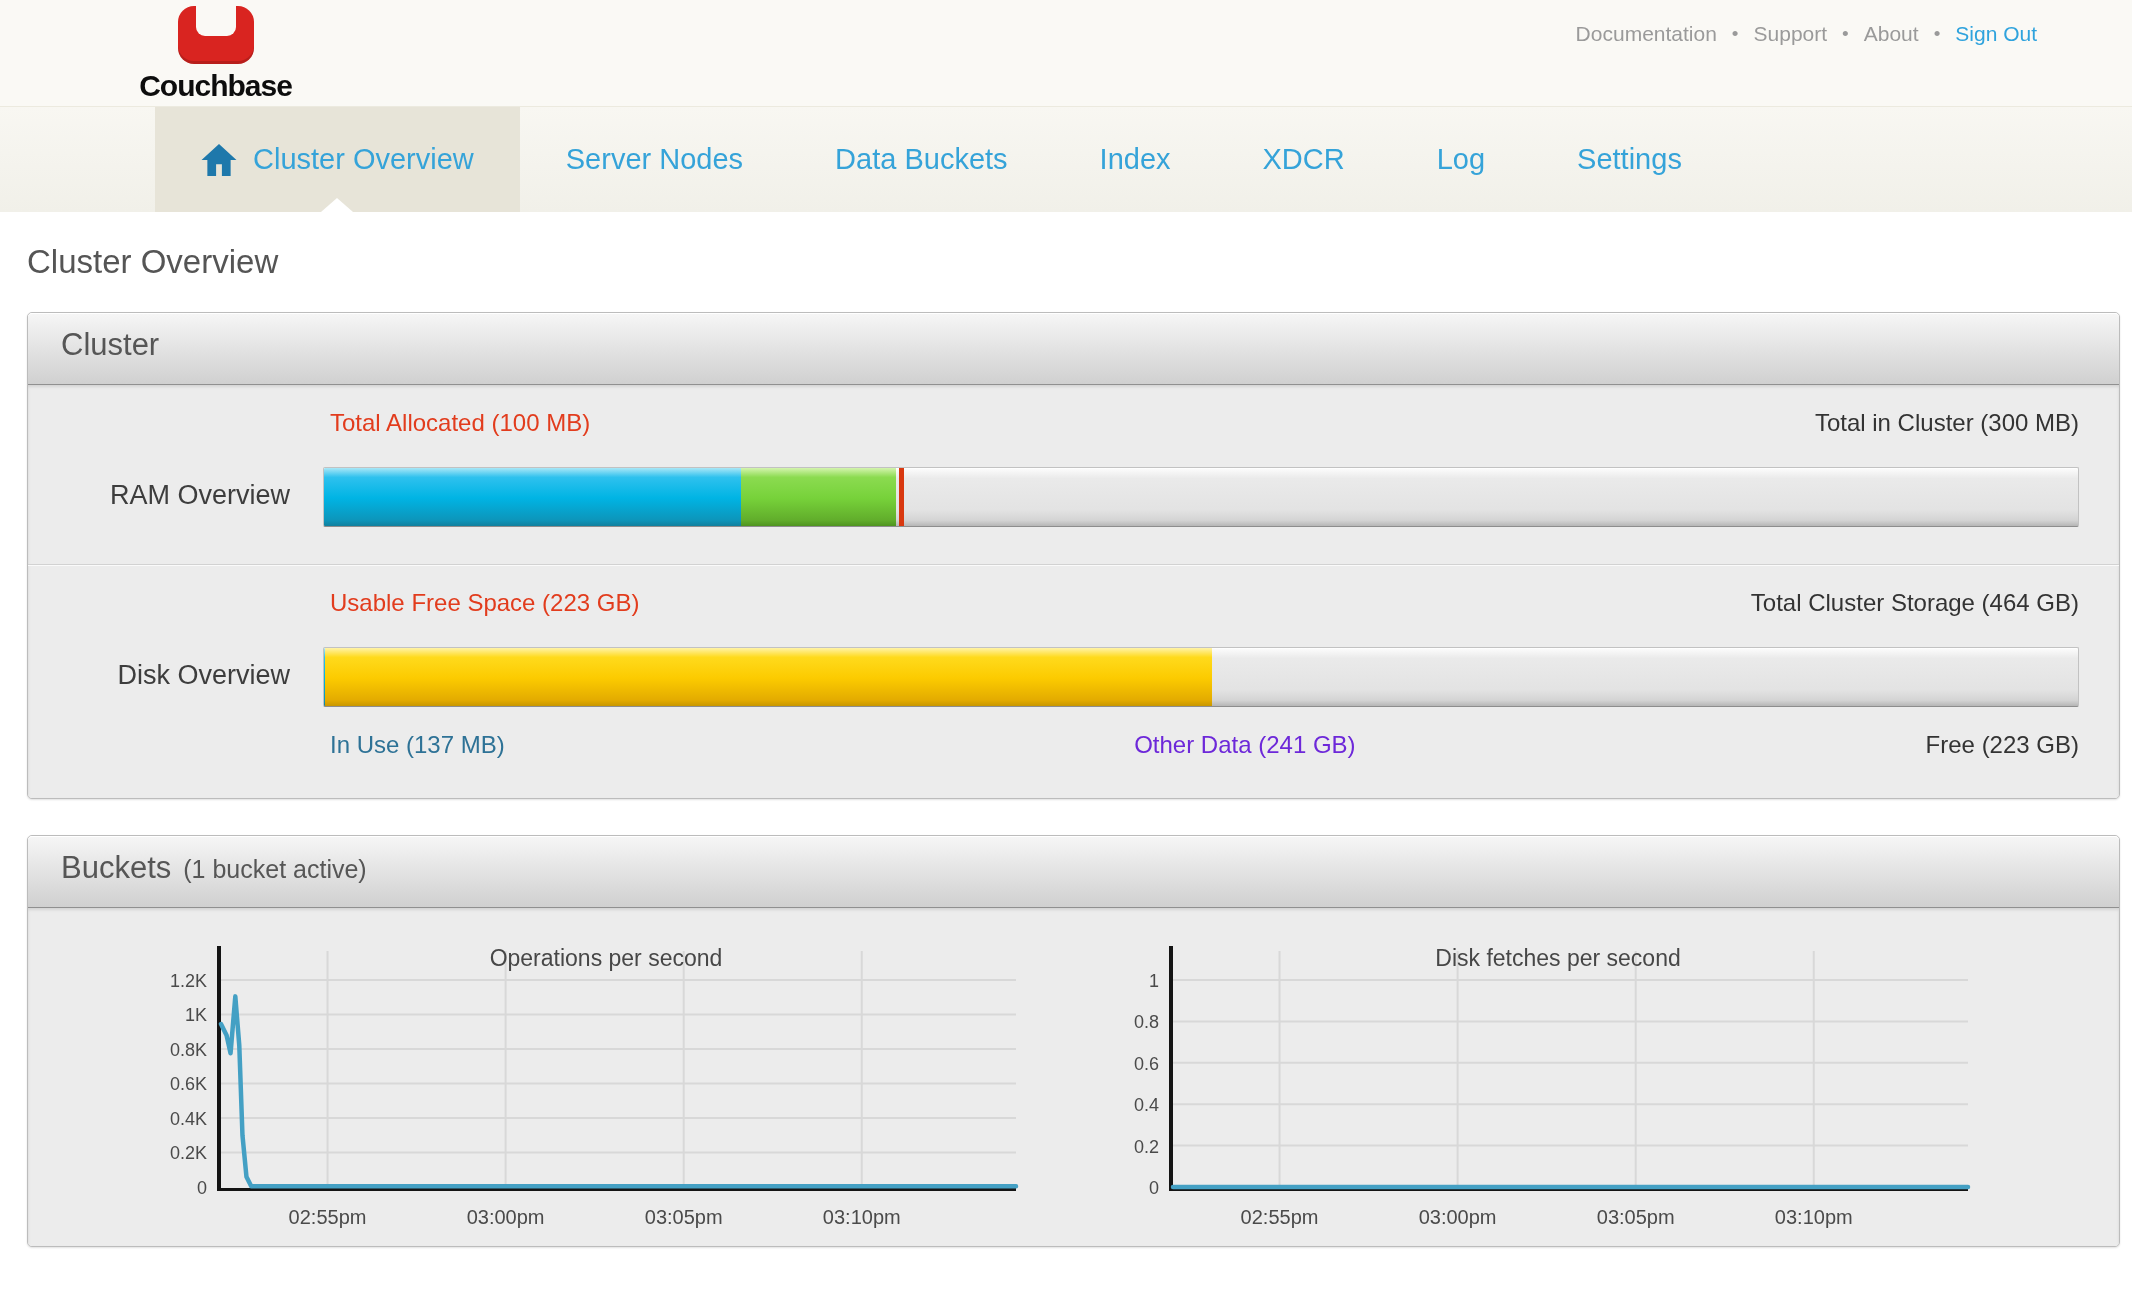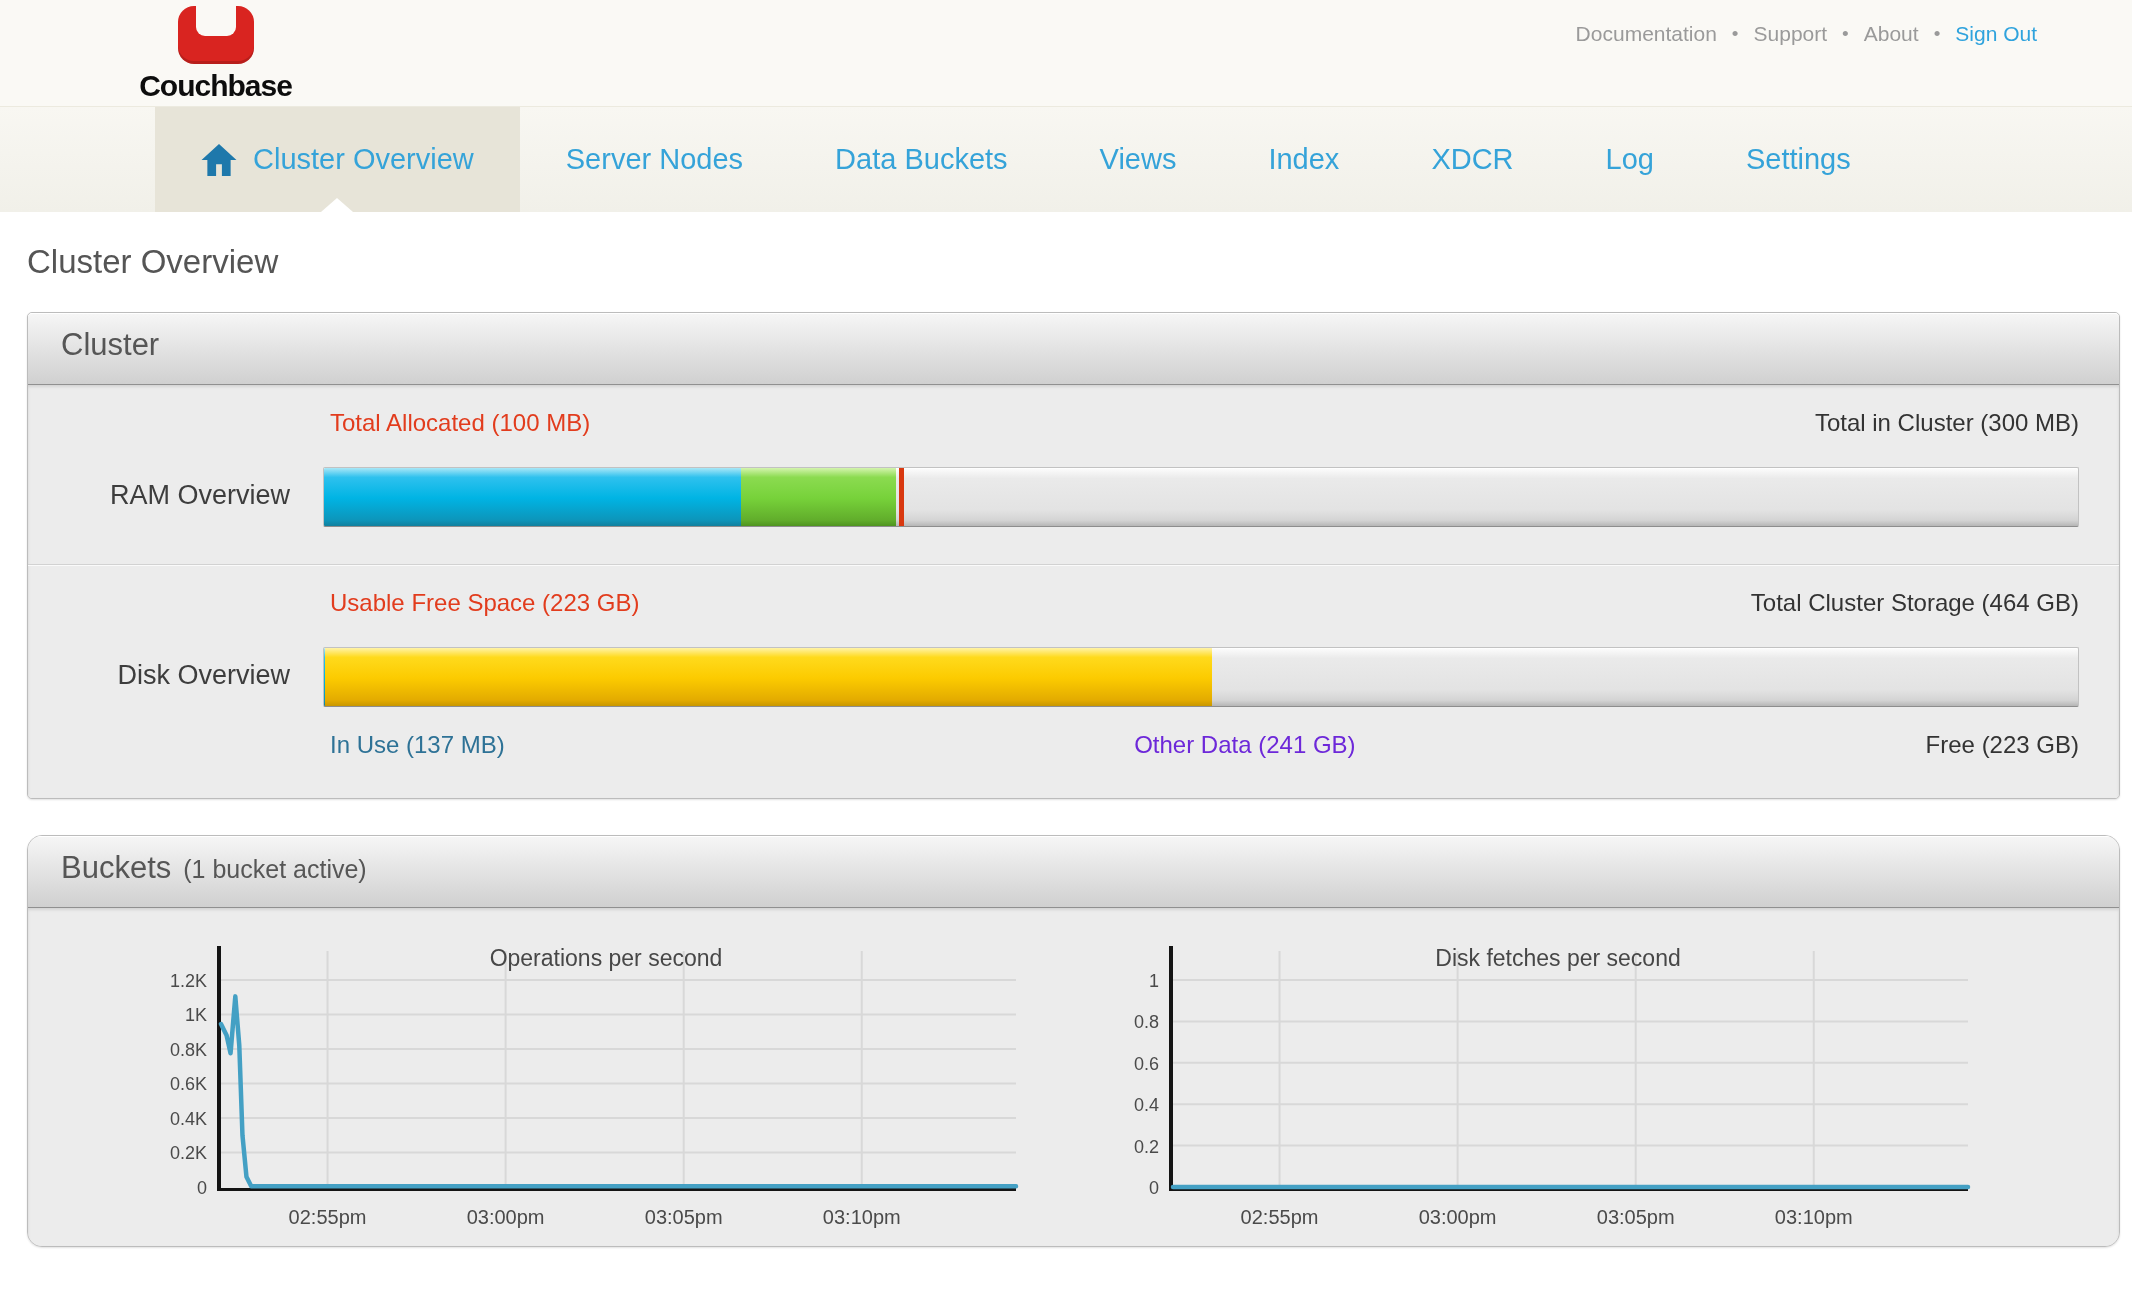--- a/index.html
+++ b/index.html
@@ -24,21 +24,21 @@
     display:flex; align-items:stretch; padding-left:155px; }
   .nav-tab { display:flex; align-items:center; gap:16px; padding:0 46px; font-size:29px; color:#35a3d9;
     cursor:pointer; position:relative; white-space:nowrap; }
   .nav-tab.active { background:#e7e4d8; }
   .nav-tab.active::after { content:""; position:absolute; bottom:0; left:50%; margin-left:-16px;
     border-left:16px solid transparent; border-right:16px solid transparent; border-bottom:14px solid #ffffff; }
   
   .page-title { margin:0; padding:30px 0 0 27px; font-size:33px; line-height:40px; font-weight:normal; color:#555; }
   .panel { margin:30px 0 0 27px; width:2093px; border:1px solid #bcbcbc; border-radius:5px;
     box-shadow:0 1px 2px rgba(0,0,0,.12); overflow:hidden; background:#ececec; }
-  .panel + .panel { margin-top:36px;border-radius:15px; }
+  .panel + .panel { margin-top:36px; }
   .panel-header { height:72px; background:linear-gradient(#f6f6f6,#d0d0d0); border-bottom:1px solid #909090;
     border-radius:4px 4px 0 0; display:flex; align-items:baseline; padding:14px 0 0 33px;
     font-size:31px; color:#565656; box-shadow:inset 0 1px 0 #ffffff; }
   .panel-header .sub { font-size:25px; margin-left:12px; color:#565656; }
   .panel-body { background:#ececec; box-shadow:inset 0 2px 3px rgba(0,0,0,.10); }
   
   .ov-row { position:relative; padding:24px 40px 37px 295px; }
   .ov-row.disk { border-top:1px solid #d2d2d2; box-shadow:inset 0 1px 0 #fafafa; }
   .ov-side-label { position:absolute; left:0; top:95px; width:262px; text-align:right; font-size:27px; color:#3d3d3d; }
   .ov-top, .ov-bottom { display:flex; justify-content:space-between; font-size:24px; height:30px; padding-left:7px; position:relative; }
@@ -88,23 +88,20 @@
       <svg width="36" height="32" viewBox="0 0 24 22">
         <path fill="#1e78ab" d="M12 0 L24 11 H20 V22 H14 V14 H10 V22 H4 V11 H0 Z"></path>
       </svg>
       <span>Cluster Overview</span>
     </div>
     <div class="nav-tab">
       <span>Server Nodes</span>
     </div>
     <div class="nav-tab">
       <span>Data Buckets</span>
-    </div>
-    <div class="nav-tab">
-      <span>Views</span>
     </div>
     <div class="nav-tab">
       <span>Index</span>
     </div>
     <div class="nav-tab">
       <span>XDCR</span>
     </div>
     <div class="nav-tab">
       <span>Log</span>
     </div>

